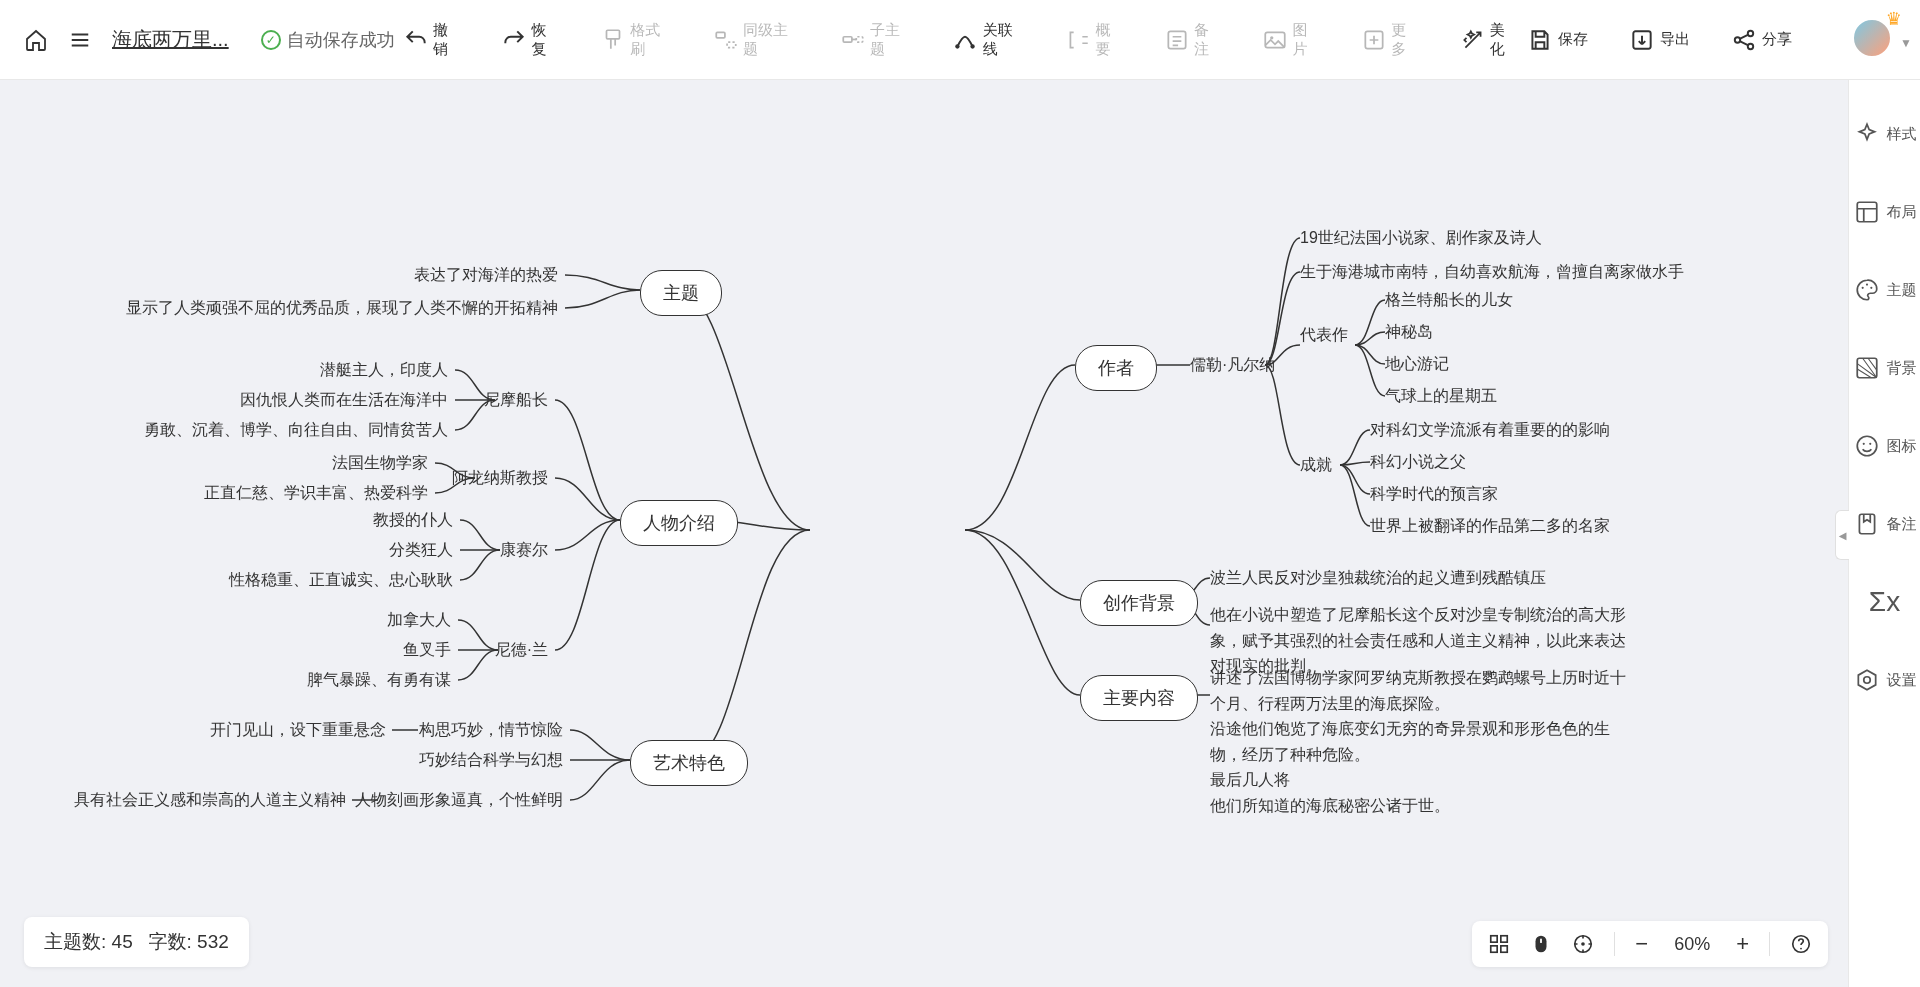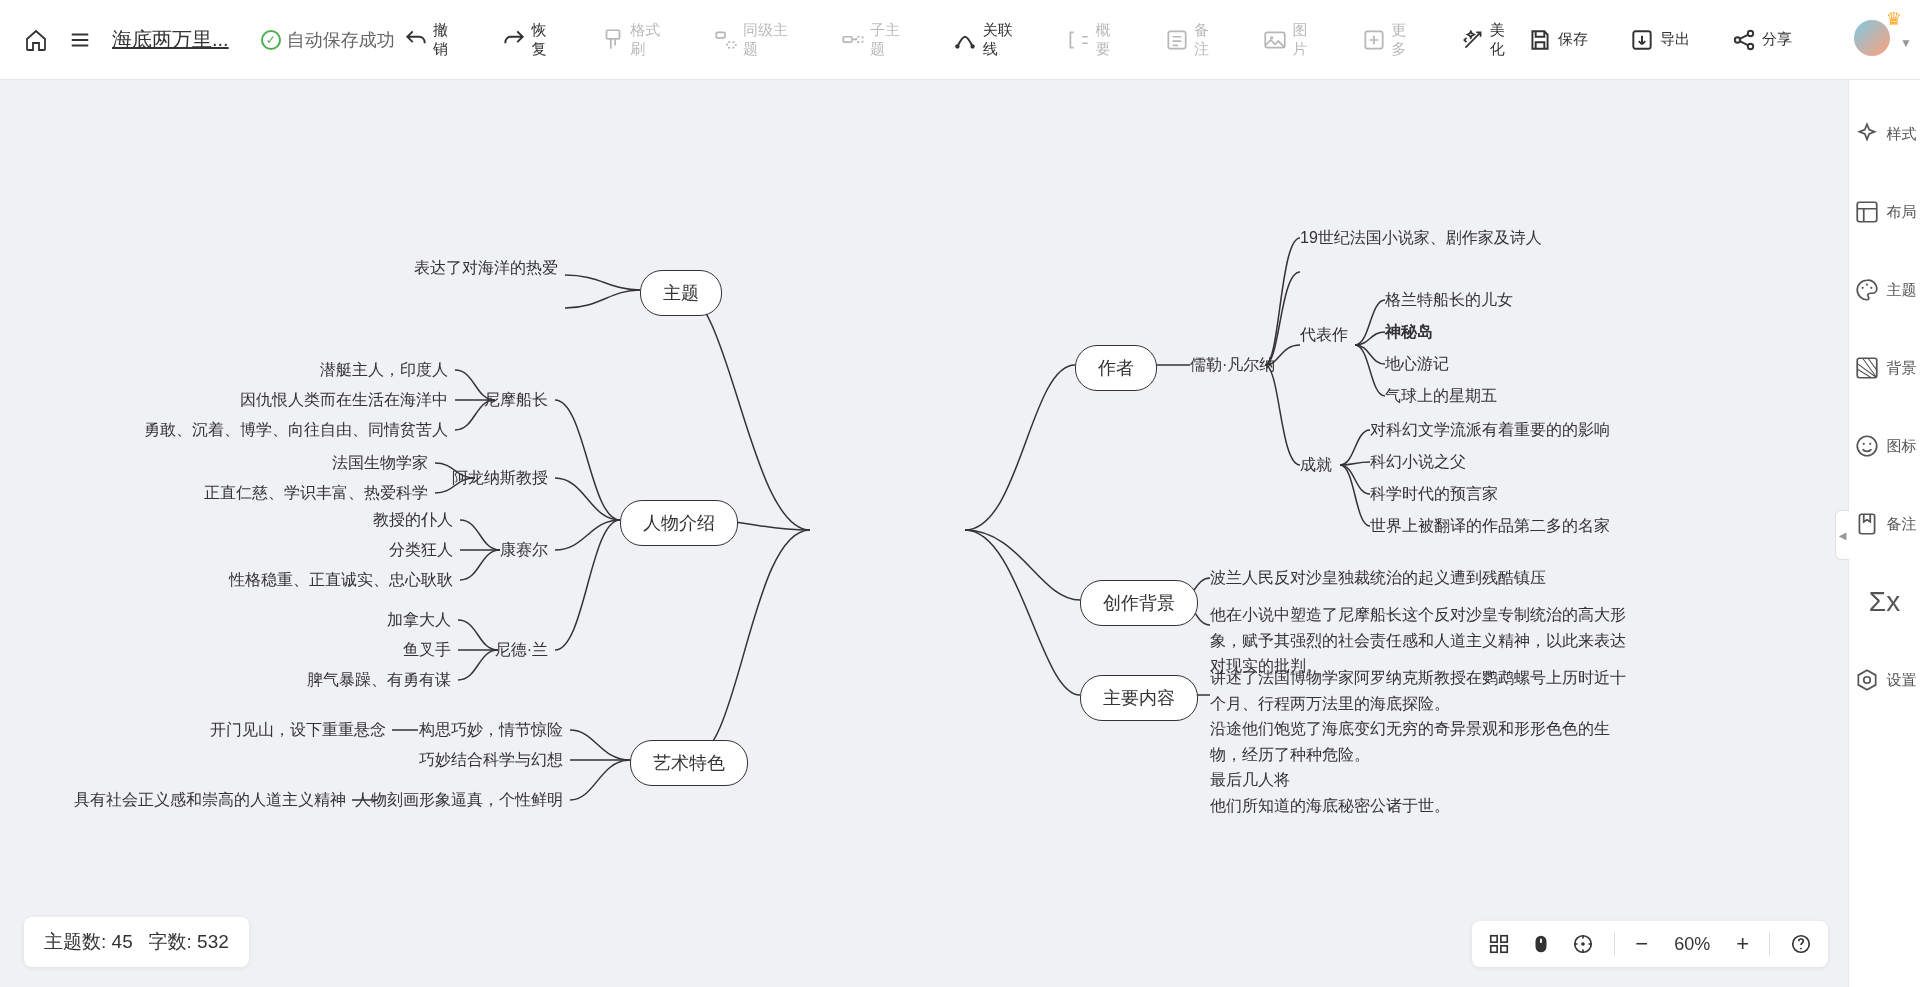--- a/index.html
+++ b/index.html
@@ -348,21 +348,22 @@
     <path d="M1340 385 C1355 385 1355 446 1370 446"></path>
 
     <path d="M1178 520 C1195 520 1195 498 1210 498"></path>
     <path d="M1178 520 C1195 520 1195 545 1210 545"></path>
 
     <path d="M1180 615 C1195 615 1195 615 1210 615"></path>
   </svg>
 
 
   <div class="node" style="left:640px; top:190px;">主题</div>
-  <div class="leaf" style="right:1290px; top:178px;margin-left:16px;">表达了对海洋的热爱</div>
+  <div class="leaf" style="right:1290px; top:185px;margin-left:16px;">表达了对海洋的热爱</div>
+  <div class="leaf" style="right:1290px; top:218px;">显示了人类顽强不屈的优秀品质，展现了人类不懈的开拓精神</div>
 
   <div class="node" style="left:620px; top:420px;">人物介绍</div>
   <div class="leaf" style="right:1300px; top:310px;">尼摩船长</div>
   <div class="leaf" style="right:1400px; top:280px;">潜艇主人，印度人</div>
   <div class="leaf" style="right:1400px; top:310px;">因仇恨人类而在生活在海洋中</div>
   <div class="leaf" style="right:1400px; top:340px;">勇敢、沉着、博学、向往自由、同情贫苦人</div>
 
   <div class="leaf" style="right:1300px; top:388px;">阿龙纳斯教授</div>
   <div class="leaf" style="right:1420px; top:373px;">法国生物学家</div>
   <div class="leaf" style="right:1420px; top:403px;">正直仁慈、学识丰富、热爱科学</div>
@@ -380,23 +381,24 @@
   <div class="node" style="left:630px; top:660px;">艺术特色</div>
   <div class="leaf" style="right:1285px; top:640px;">构思巧妙，情节惊险</div>
   <div class="leaf" style="right:1462px; top:640px;">开门见山，设下重重悬念</div>
   <div class="leaf" style="right:1285px; top:670px;">巧妙结合科学与幻想</div>
   <div class="leaf" style="right:1285px; top:710px;">人物刻画形象逼真，个性鲜明</div>
   <div class="leaf" style="right:1502px; top:710px;">具有社会正义感和崇高的人道主义精神</div>
 
   <div class="node" style="left:1075px; top:265px;">作者</div>
   <div class="leaf" style="left:1190px; top:275px;">儒勒·凡尔纳</div>
   <div class="leaf" style="left:1300px; top:148px;">19世纪法国小说家、剧作家及诗人</div>
+  <div class="leaf" style="left:1300px; top:182px;">生于海港城市南特，自幼喜欢航海，曾擅自离家做水手</div>
   <div class="leaf" style="left:1300px; top:245px;">代表作</div>
   <div class="leaf" style="left:1385px; top:210px;">格兰特船长的儿女</div>
-  <div class="leaf" style="left:1385px; top:242px;font-weight:bold;">神秘岛</div>
+  <div class="leaf" style="left:1385px; top:242px;">神秘岛</div>
   <div class="leaf" style="left:1385px; top:274px;">地心游记</div>
   <div class="leaf" style="left:1385px; top:306px;">气球上的星期五</div>
   <div class="leaf" style="left:1300px; top:375px;">成就</div>
   <div class="leaf" style="left:1370px; top:340px;">对科幻文学流派有着重要的的影响</div>
   <div class="leaf" style="left:1370px; top:372px;">科幻小说之父</div>
   <div class="leaf" style="left:1370px; top:404px;">科学时代的预言家</div>
   <div class="leaf" style="left:1370px; top:436px;">世界上被翻译的作品第二多的名家</div>
 
   <div class="node" style="left:1080px; top:500px;">创作背景</div>
   <div class="leaf" style="left:1210px; top:488px;">波兰人民反对沙皇独裁统治的起义遭到残酷镇压</div>

